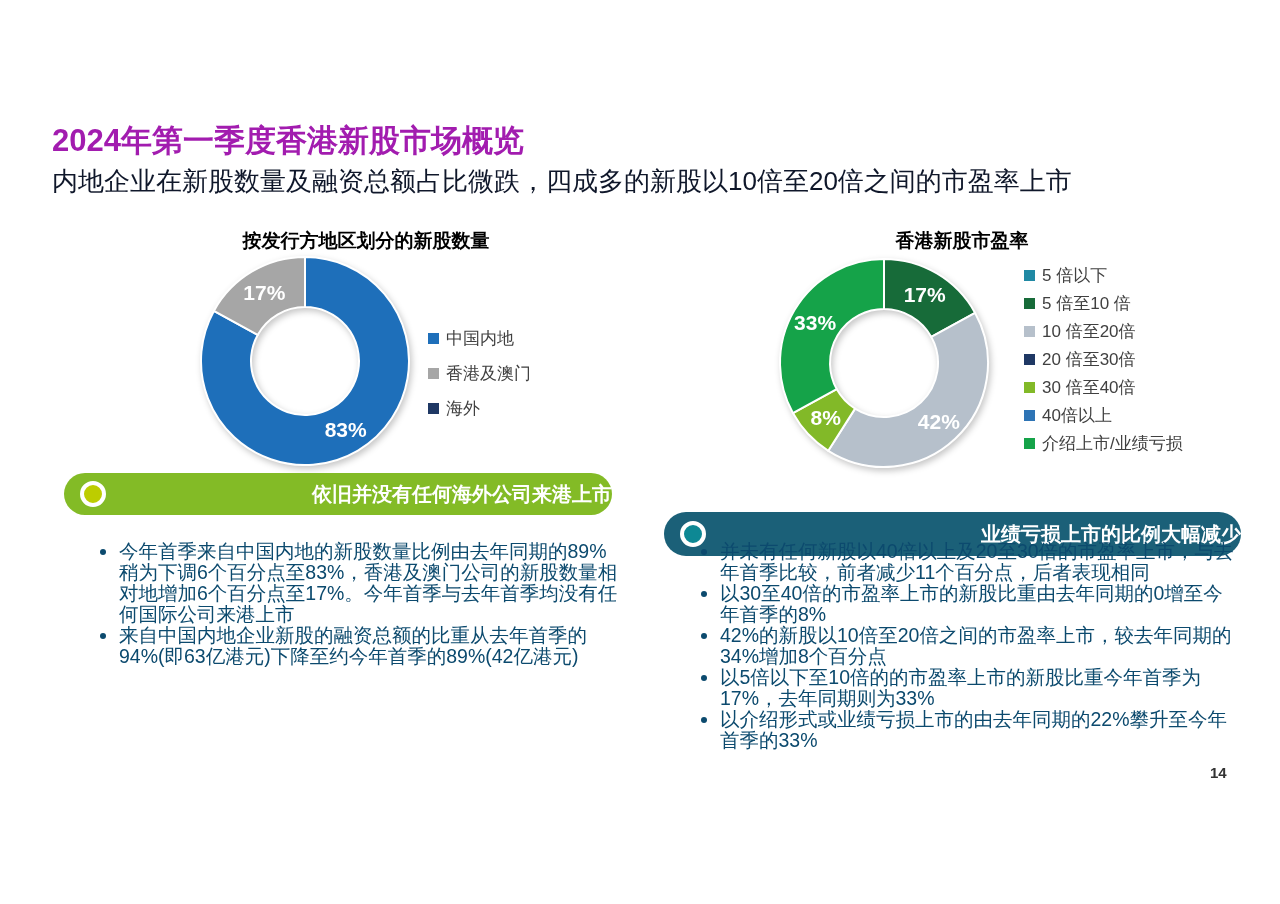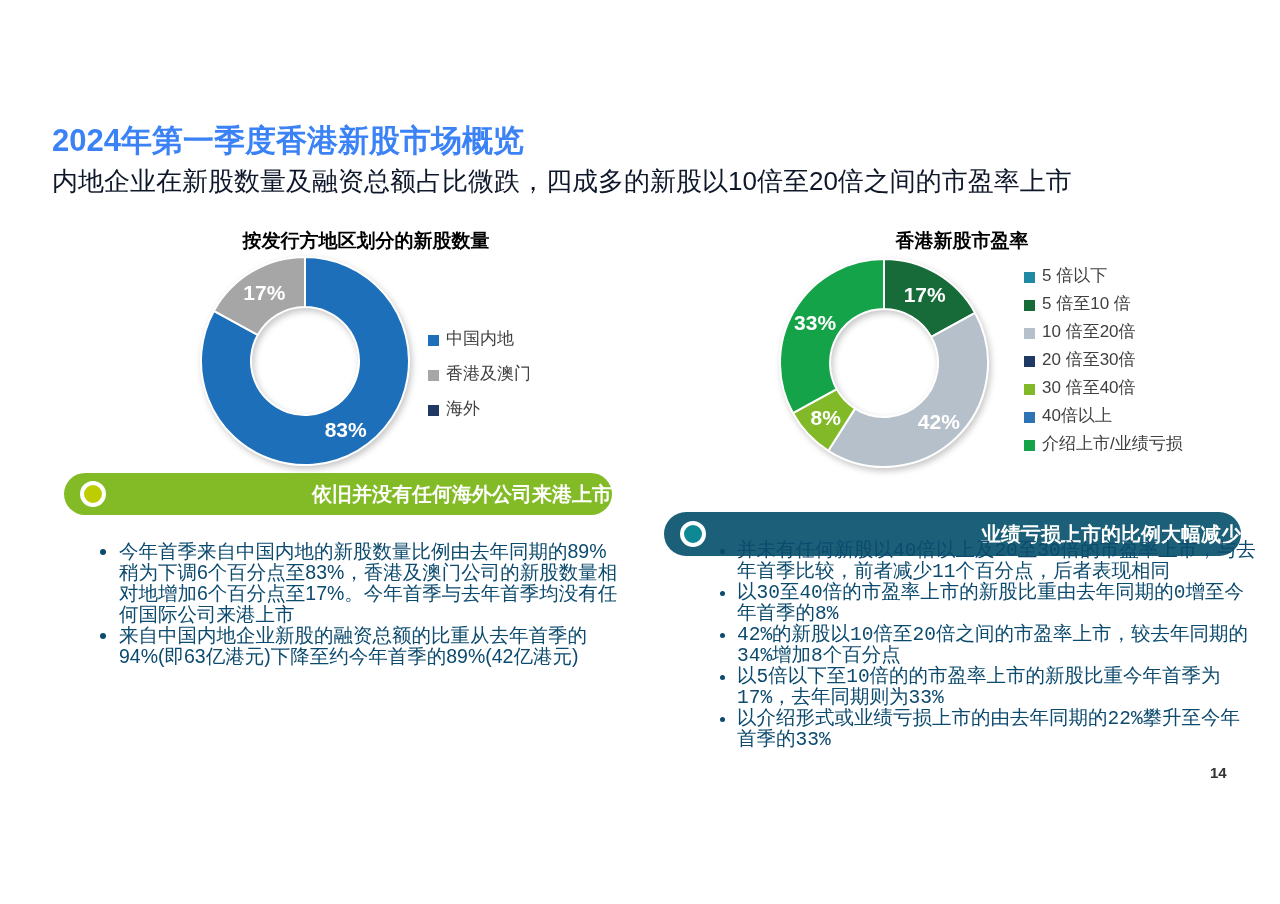--- a/index.html
+++ b/index.html
@@ -1,39 +1,39 @@
 <!DOCTYPE html>
 <html style="--banner_green: #83BB26; --banner_green_dot: #BDCD00; --banner_teal: #1B6078; --banner_teal_dot: #0D8894;"><head>
 <meta charset="utf-8">
 <style>
   html,body{margin:0;padding:0;background:#fff;}
   .page{position:relative;width:1280px;height:904px;background:#ffffff;overflow:hidden;
         font-family:"Liberation Sans","DejaVu Sans",sans-serif;}
-  .title{position:absolute;left:52px;top:120px;font-size:31px;font-weight:700;color:#3b82f6;white-space:nowrap;}
+  .title{position:absolute;left:52px;top:120px;font-size:31px;font-weight:700;color:#a21caf;white-space:nowrap;}
   .subtitle{position:absolute;left:52px;top:161px;width:1196px;font-size:26px;line-height:40px;color:#0f172a;font-weight:400;}
   .chart-title{position:absolute;top:228px;width:400px;text-align:center;font-size:19px;font-weight:700;color:#000;}
   .chart-title.left{left:166px;} .chart-title.right{left:762px;}
   svg.donut{position:absolute;width:220px;height:220px;filter:drop-shadow(2px 3px 3px rgba(0,0,0,.22));}
   svg.donut.left{left:195px;top:251px;} svg.donut.right{left:774px;top:253px;}
   .slice-label{font-size:21px;font-weight:700;fill:#ffffff;text-anchor:middle;dominant-baseline:central;
                font-family:"Liberation Sans","DejaVu Sans",sans-serif;}
   .legend{position:absolute;display:flex;flex-direction:column;}
   .legend.left{left:428px;top:330px;gap:18px;}
   .legend.right{left:1024px;top:267px;gap:11px;}
-  .legend-item{display:flex;align-items:center;gap:7px;font-size:17px;line-height:17px;color:#404040;white-space:nowrap;}
+  .legend-item{display:flex;align-items:flex-start;gap:7px;font-size:17px;line-height:17px;color:#404040;white-space:nowrap;}
   .legend-swatch{width:11px;height:11px;margin-top:3px;flex:none;}
   .banner{position:absolute;display:flex;align-items:center;color:#fff;font-weight:700;font-size:20px;border-radius:22px;justify-content:space-between;}
   .banner.green{left:64px;top:473px;width:548px;height:42px;background:var(--banner_green);}
   .banner.teal{left:664px;top:472px;width:577px;height:44px;background:var(--banner_teal);margin-top:40px;}
   .banner-dot{width:18px;height:18px;border:4px solid #fff;border-radius:50%;margin:0 14px 0 16px;flex:none;}
   .banner.green .banner-dot{background:var(--banner_green_dot);}
   .banner.teal  .banner-dot{background:var(--banner_teal_dot);}
   ul.bullets{position:absolute;margin:17px;font-size:19.5px;line-height:21px;color:#0c4a6e;box-sizing:border-box;}
   ul.bullets.left{left:77px;top:524px;width:532px;padding-left:25px;}
-  ul.bullets.right{left:695px;top:524px;width:547px;padding-left:25px;font-family:Liberation Mono, monospace;}
+  ul.bullets.right{left:678px;top:524px;width:547px;padding-left:25px;}
   ul.bullets li{margin:0;padding:0;}
   .footer{position:absolute;left:52px;top:727px;font-size:13.5px;line-height:19px;color:#555;}
   .copyright{margin-top:5px;font-size:11.5px;font-weight:700;color:#464646;}
   .page-number{position:absolute;left:1210px;top:764px;font-size:15px;font-weight:700;color:#333;}
 </style>
 </head>
 <body>
 
 <div class="page">
 

